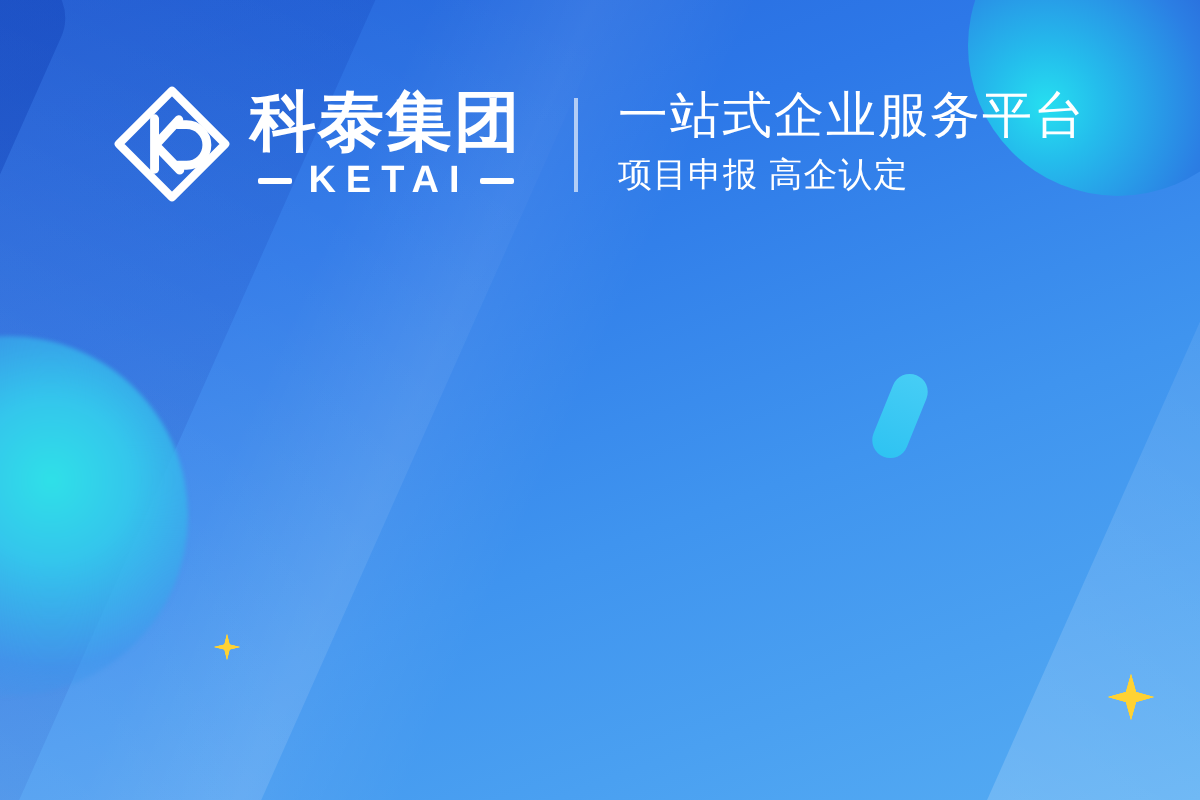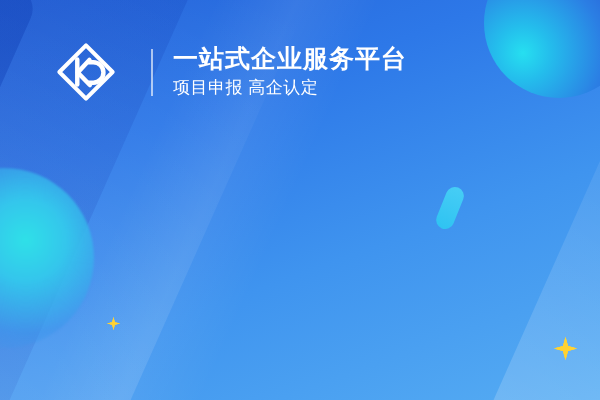--- a/index.html
+++ b/index.html
@@ -186,21 +186,21 @@
   }
 
   .slogan-block {
     display: flex;
     flex-direction: column;
     justify-content: center;
   }
   .slogan-main {
     color: #ffffff;
     font-size: 25px;
-    font-weight: 700;
+    font-weight: 400;
     letter-spacing: 1px;
     line-height: 1.18;
     white-space: nowrap;
   }
   .slogan-sub {
     color: #ffffff;
     font-size: 17px;
     font-weight: 400;
     letter-spacing: 0.5px;
     line-height: 1.35;
@@ -245,20 +245,28 @@
       <svg class="logo-mark" viewBox="0 0 64 64">
 
         <path d="M32 4.5 L59.5 32 L32 59.5 L4.5 32 Z" fill="none" stroke="#ffffff" stroke-width="4.2" stroke-linejoin="round" stroke-linecap="round" transform="rotate(0 32 32)" rx="6"></path>
 
         <path d="M23 19 L23 45" fill="none" stroke="#ffffff" stroke-width="4.6" stroke-linecap="round"></path>
         <path d="M35.5 19.5 L23.5 32.5 L36 45.5" fill="none" stroke="#ffffff" stroke-width="4.6" stroke-linecap="round" stroke-linejoin="round"></path>
 
         <path d="M35 22 L39.5 22 A10.5 10.5 0 0 1 39.5 43 L35 43" fill="none" stroke="#ffffff" stroke-width="4.6" stroke-linecap="round" stroke-linejoin="round"></path>
       </svg>
 
+      <div class="logo-words">
+        <div class="logo-cn">科泰集团</div>
+        <div class="logo-en-row">
+          <span class="logo-dash"></span>
+          <span class="logo-en">KETAI</span>
+          <span class="logo-dash"></span>
+        </div>
+      </div>
     </div>
 
     <div class="divider"></div>
 
     <div class="slogan-block">
       <div class="slogan-main">一站式企业服务平台</div>
       <div class="slogan-sub">项目申报 高企认定</div>
     </div>
 
   </div>

